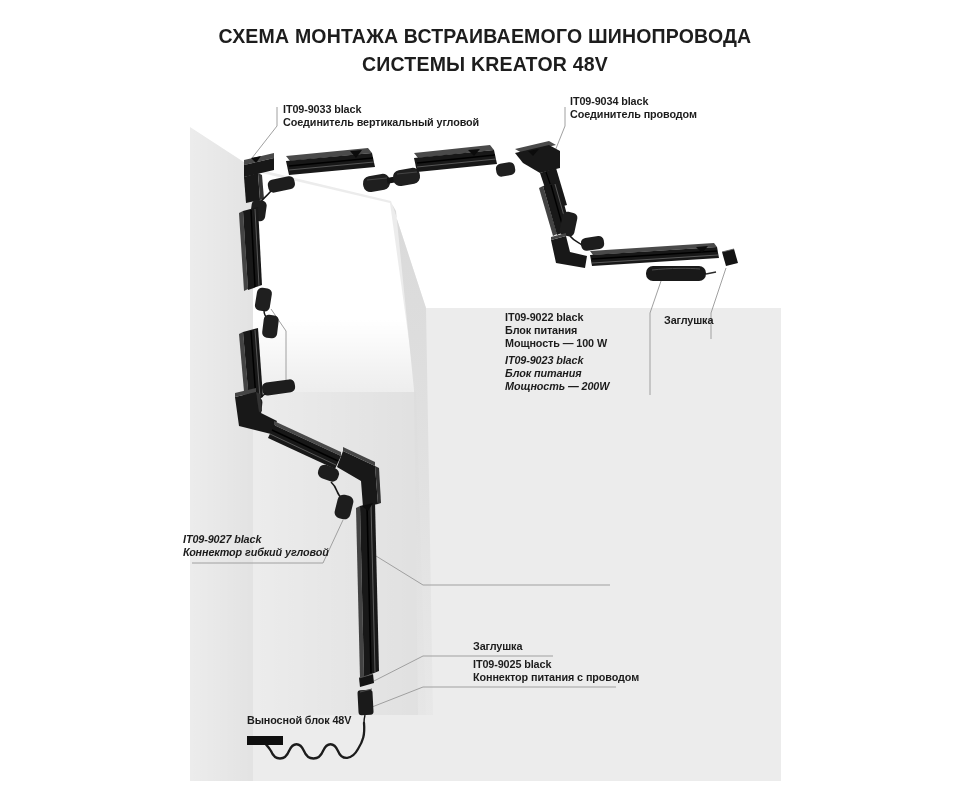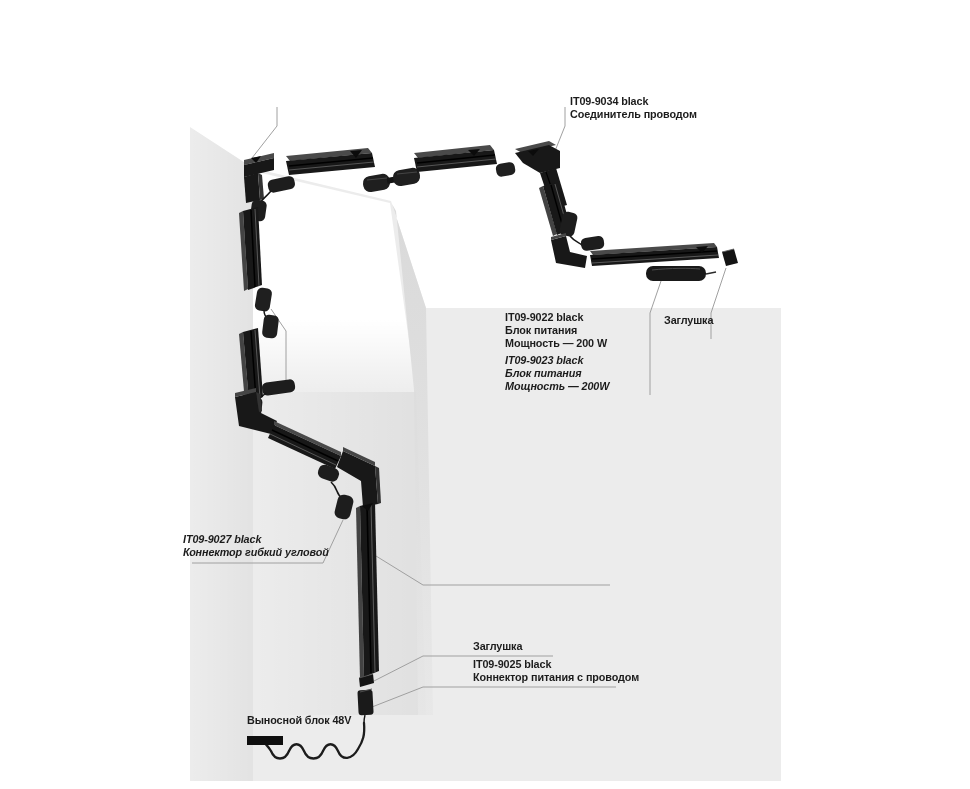--- a/index.html
+++ b/index.html
@@ -215,32 +215,40 @@
       <path d="M652,270 C670,268 690,268 700,269" stroke="#4a4a4a" stroke-width="1" fill="none"></path>
       <line x1="706" y1="274" x2="716" y2="272" stroke="#2a2a2a" stroke-width="1.3"></line>
     </g>
 
     <g>
       <polygon points="722,252 734,249 738,263 726,266" fill="#131313"></polygon>
       <line x1="722" y1="252" x2="734" y2="249" stroke="#5f5f5f" stroke-width="0.9"></line>
     </g>
   </svg>
 
-
+  <div class="title">
+    <div>СХЕМА МОНТАЖА ВСТРАИВАЕМОГО ШИНОПРОВОДА</div>
+    <div>СИСТЕМЫ KREATOR 48V</div>
+  </div>
+
+  <div class="lbl" style="left:283px;top:103px;">
+    <div>IT09-9033 black</div>
+    <div>Соединитель вертикальный угловой</div>
+  </div>
 
   <div class="lbl" style="left:570px;top:95px;">
     <div>IT09-9034 black</div>
     <div>Соединитель проводом</div>
   </div>
 
 
   <div class="lbl r" style="left:505px;top:311px;width:140px;">
     <div>IT09-9022 black</div>
     <div>Блок питания</div>
-    <div>Мощность — 200 W</div>
+    <div>Мощность — 100 W</div>
   </div>
 
   <div class="lbl r" style="left:505px;top:354px;width:140px;font-style:italic;">
     <div>IT09-9023 black</div>
     <div>Блок питания</div>
     <div>Мощность — 200W</div>
   </div>
 
   <div class="lbl" style="left:664px;top:314px;">
     <div>Заглушка</div>

